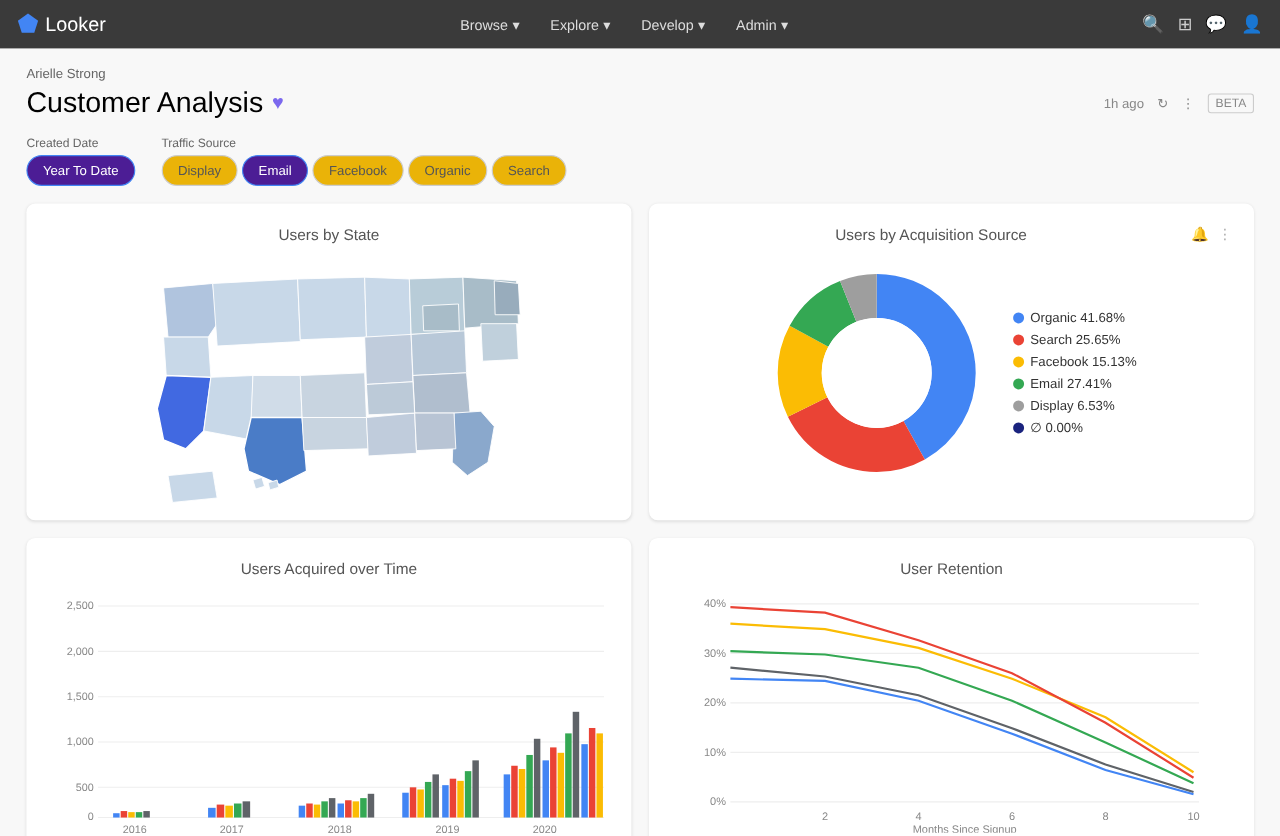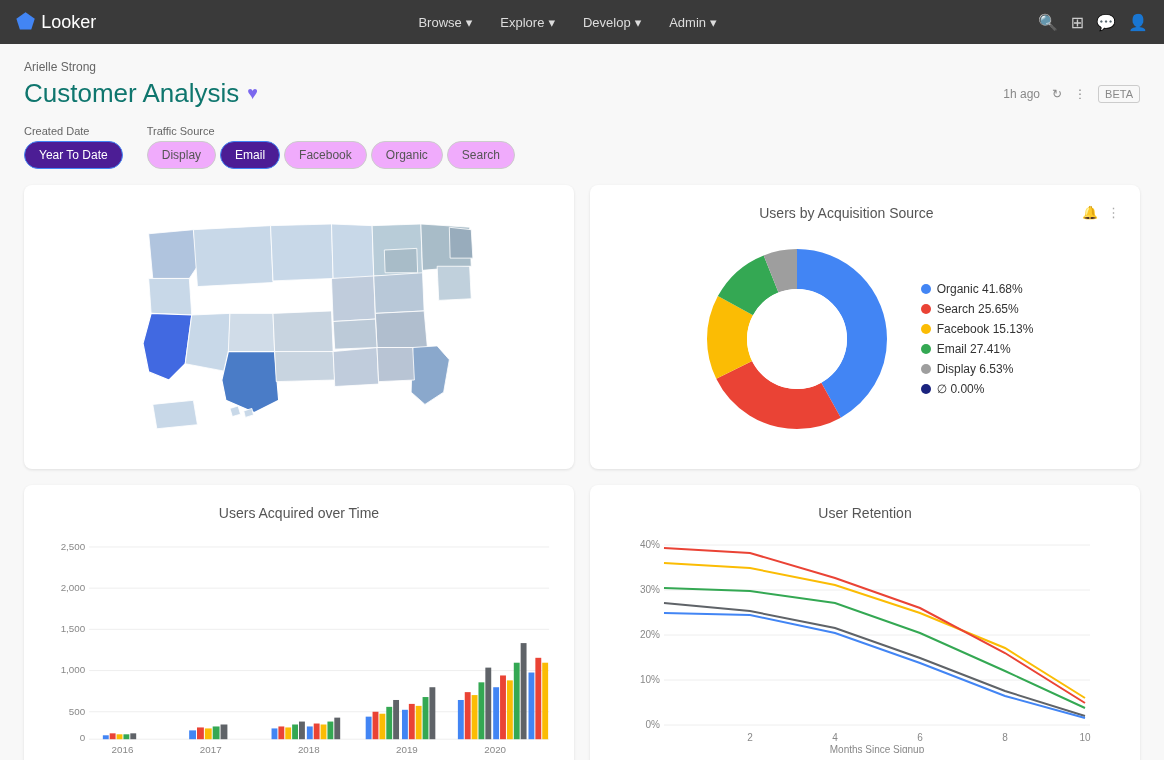--- a/index.html
+++ b/index.html
@@ -40,21 +40,21 @@
     
     .main { padding: 16px 24px; }
     .breadcrumb { color: #666; font-size: 12px; margin-bottom: 4px; }
     .page-header {
       display: flex;
       align-items: center;
       justify-content: space-between;
       margin-bottom: 16px;
     }
     .page-title-row { display: flex; align-items: center; gap: 8px; }
-    .page-title { font-size: 26px; font-weight: 400; color: #0f766e; }
+    .page-title { font-size: 26px; font-weight: 400; color: #000000; }
     .heart-icon { color: #7b68ee; font-size: 18px; }
     .header-right { display: flex; align-items: center; gap: 12px; color: #888; font-size: 12px; }
     .beta-badge {
       border: 1px solid #ccc;
       color: #888;
       font-size: 11px;
       padding: 2px 6px;
       border-radius: 3px;
     }
 
@@ -63,21 +63,21 @@
     .filter-row { display: flex; align-items: center; gap: 24px; }
     .filter-group { display: flex; flex-direction: column; gap: 4px; }
     .filter-label { font-size: 11px; color: #666; }
     .filter-tabs { display: flex; gap: 4px; }
     .filter-tab {
       padding: 6px 14px;
       border-radius: 20px;
       border: 1px solid #ccc;
       font-size: 12px;
       cursor: pointer;
-      background: #f0abfc;
+      background: #eab308;
       color: #555;
     }
     .filter-tab.active {
       background: #4c1d95;
       color: white;
       border-color: #4285f4;
     }
 
     
     .charts-grid {
@@ -200,20 +200,21 @@
           <button class="filter-tab">Organic</button>
           <button class="filter-tab">Search</button>
         </div>
       </div>
     </div>
   </div>
 
   <div class="charts-grid">
 
     <div class="chart-card">
+      <div class="chart-title">Users by State</div>
       <div class="map-container">
         <svg viewBox="0 0 500 320" width="440" height="260">
 
           <path d="M65,60 L120,55 L125,100 L115,115 L70,115 Z" fill="#b0c4de" stroke="white" stroke-width="1"></path>
 
           <path d="M65,115 L115,115 L118,160 L68,158 Z" fill="#c8d8e8" stroke="white" stroke-width="1"></path>
 
           <path d="M68,158 L118,160 L110,220 L90,240 L65,230 L58,195 Z" fill="#4169e1" stroke="white" stroke-width="1.5"></path>
 
           <path d="M118,160 L165,158 L163,230 L110,220 Z" fill="#c8d8e8" stroke="white" stroke-width="1"></path>

